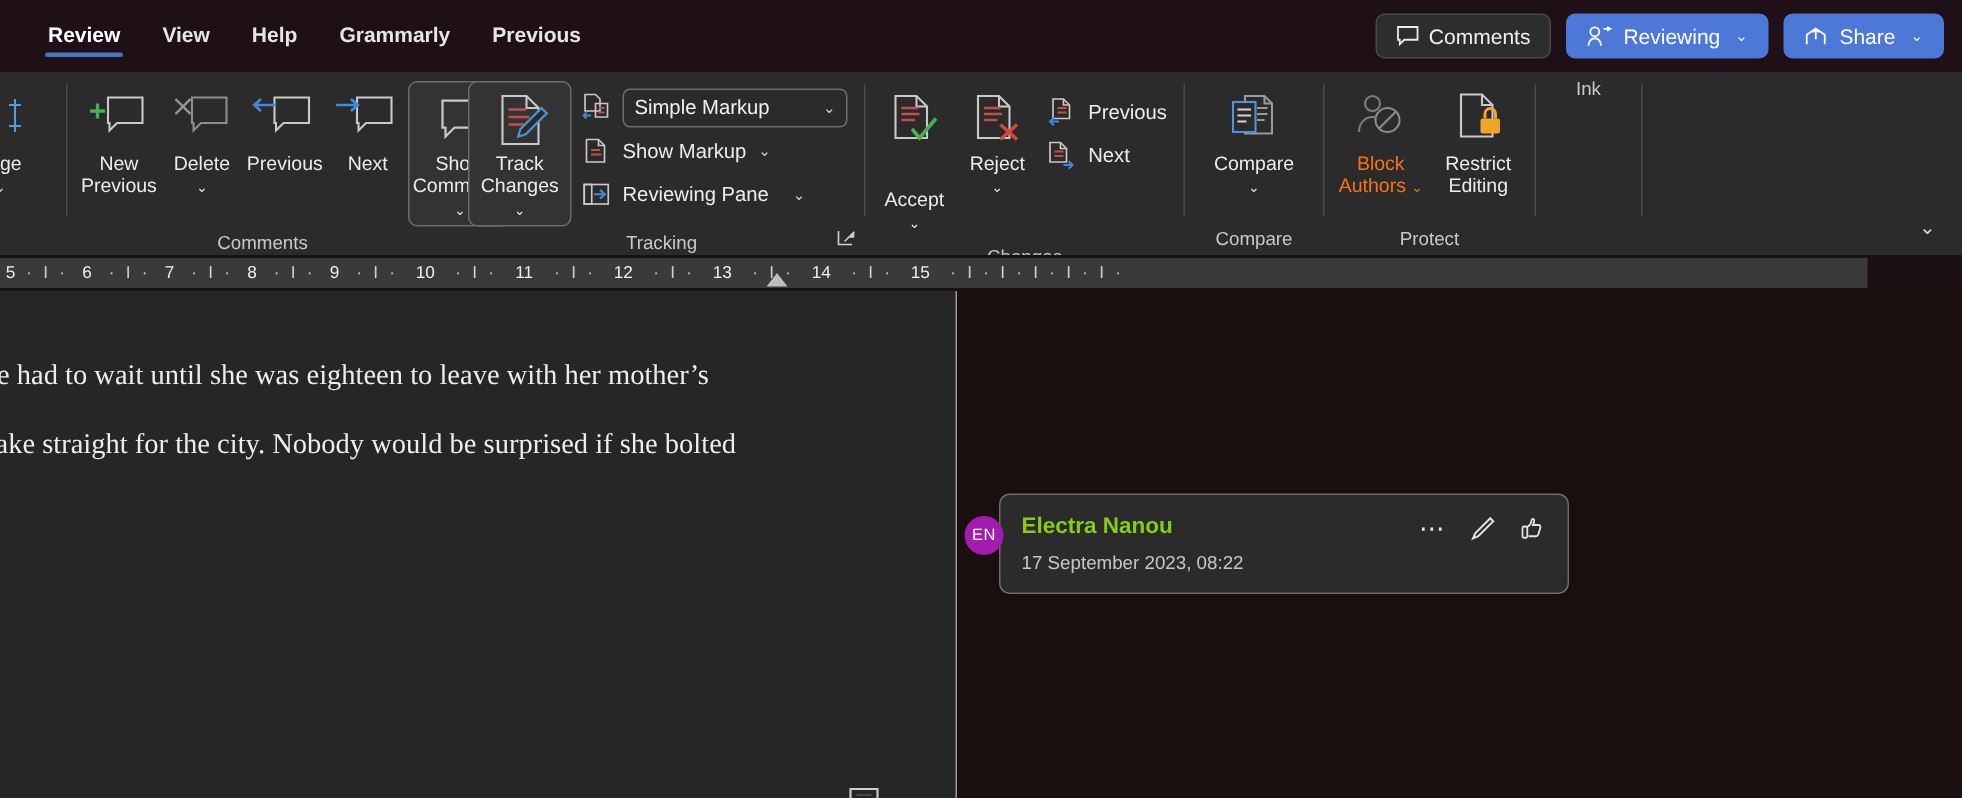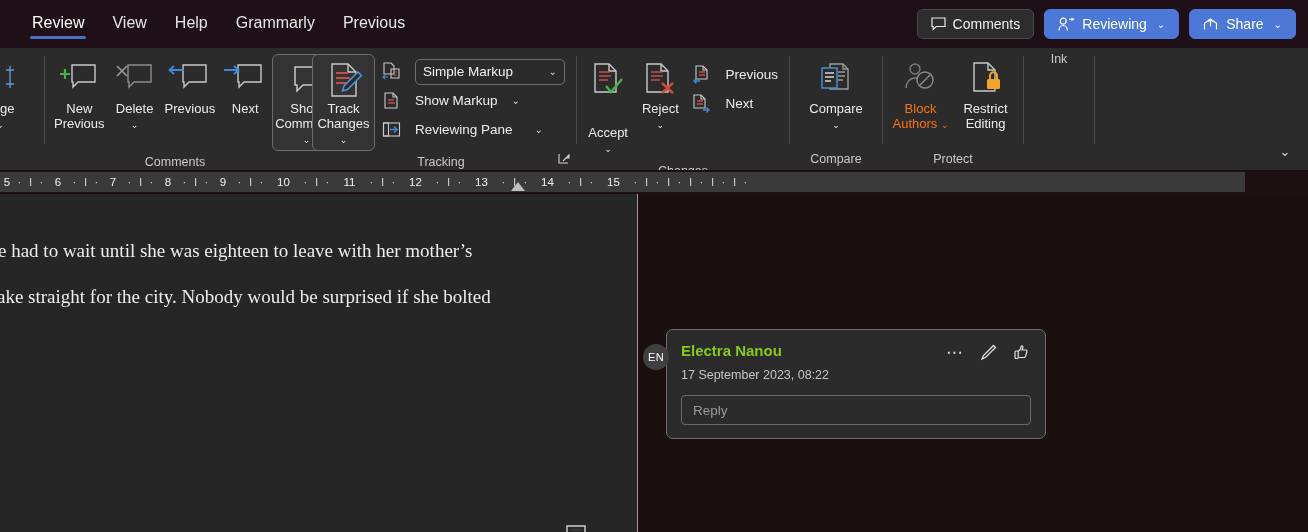--- a/index.html
+++ b/index.html
@@ -14,23 +14,23 @@
 
   
   .tabbar {
     position:absolute; left:0; top:0; width:1308px; height:48px;
     background:#1e1016;
     display:flex; align-items:center;
   }
   .tabs { display:flex; align-items:center; padding-left:18px; gap:0px; }
   .tab {
     position:relative;
-    font-size:16px; color:#e6e6e6;
+    font-size:14px; color:#e6e6e6;
     padding:6px 14px 8px 14px;
-    cursor:default; white-space:nowrap;
+    cursor:default; white-space:nowrap;font-weight:bold;
   }
   .tab.active { color:#ffffff; }
   .tab.active::after {
     content:""; position:absolute; left:12px; right:12px; bottom:1px;
     height:3px; background:#4a72c4; border-radius:2px;
   }
   .tabbar-right {
     margin-left:auto; display:flex; align-items:center; gap:10px;
     padding-right:12px;
   }
@@ -64,21 +64,21 @@
     text-align:center;
   }
   .bigbtn .ico { height:42px; display:flex; align-items:center; justify-content:center; }
   .bigbtn .lbl { font-size:13px; line-height:15px; color:#ececec; }
   .bigbtn .lbl .chev { font-size:9px; }
   .bigbtn.framed { border:1px solid #6c6c6c; background:#333333; border-radius:6px; }
   .bigbtn.wide { width:92px; }
   .bigbtn.disabled .lbl { color:#f97316; }
 
   .smallrow {
-    display:flex; align-items:center; gap:14px;
+    display:flex; align-items:center; gap:8px;
     height:29px; padding:0 5px; border-radius:4px;
   }
   .smallrow .lbl { font-size:13.5px; color:#ececec; white-space:nowrap; }
   .smallrow .chev { font-size:10px; color:#d8d8d8; }
   .stack { display:flex; flex-direction:column; padding-top:3px; }
 
   .combo {
     display:flex; align-items:center; justify-content:space-between;
     width:150px; height:26px; padding:0 7px;
     border:1px solid #6e6e6e; border-radius:5px; background:#2b2b2b;
@@ -140,21 +140,21 @@
   }
   .ccard {
     position:absolute; left:27px; top:135px; width:380px;
     background:#2b2b2b; border:1px solid #6d6d6d; border-radius:7px;
     padding:12px 14px 13px 14px;
   }
   .ccard-head { display:flex; align-items:flex-start; }
   .avatar {
     position:absolute; left:-24px; top:14px;
     width:26px; height:26px; border-radius:50%;
-    background:#404040; color:#fff; font-size:11px;
+    background:#a21caf; color:#fff; font-size:11px;
     display:flex; align-items:center; justify-content:center;
     letter-spacing:.3px;
   }
   .cauthor { font-size:15px; font-weight:bold; color:#84cc16; }
   .chead-actions { margin-left:auto; display:flex; align-items:center; gap:13px; }
   .chead-actions .act { display:flex; align-items:center; justify-content:center;
                         width:20px; height:20px; color:#e4e4e4; }
   .ctext { font-size:13.5px; color:#ededed; margin-top:5px; }
   .cdate { font-size:12.5px; color:#c6c6c6; margin-top:6px; }
   .creply {
@@ -551,19 +551,16 @@
           </span>
           <span class="act">
             <svg width="17" height="17" viewBox="0 0 17 17">
                 <path d="M5 7.5c1.5-1 3-2.8 3-4.5 0-1.3 1.8-1.6 1.8.2 0 1-.4 2-.8 2.8h3.6c1 0 1.6.9 1.3 1.8l-1.4 4.6c-.2.7-.8 1.1-1.5 1.1H6" fill="none" stroke="#e4e4e4" stroke-width="1.2"></path>
                 <rect x="2" y="7" width="3.2" height="7.5" rx="1" fill="none" stroke="#e4e4e4" stroke-width="1.2"></rect>
               </svg>
           </span>
         </div>
       </div>
       <div class="cdate">17 September 2023, 08:22</div>
-      <div class="creply">
-        <span>Reply</span>
-      </div>
     </div>
   </div>
 
 </div>
 
 </body></html>

